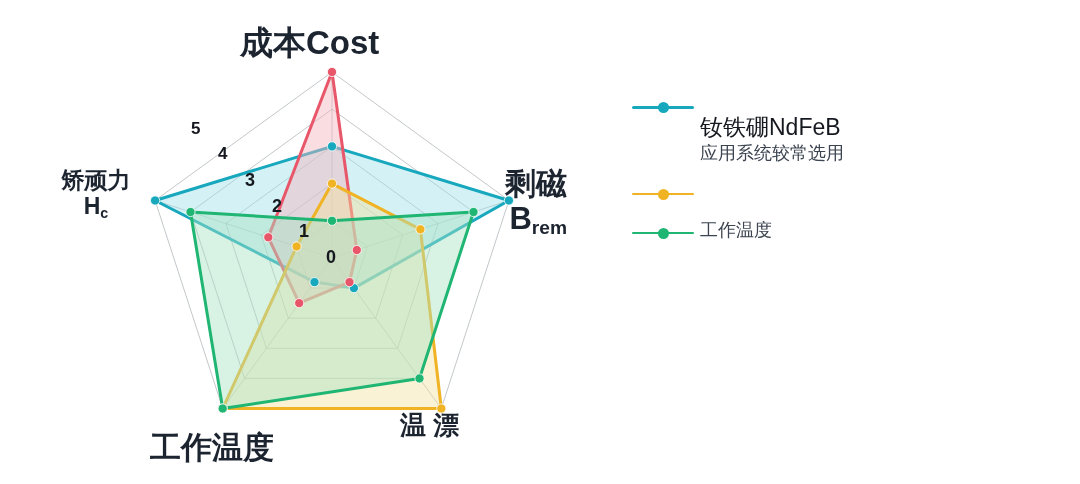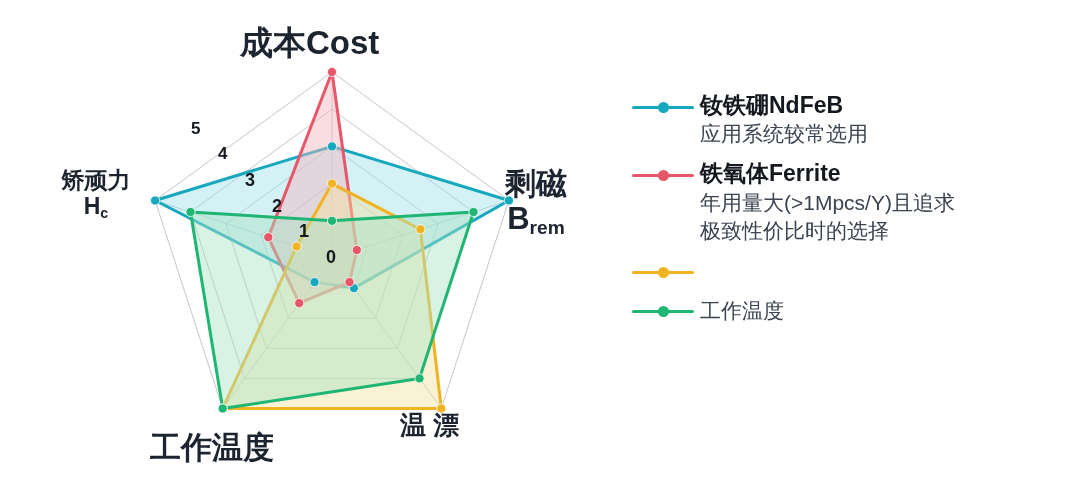--- a/index.html
+++ b/index.html
@@ -28,21 +28,21 @@
     white-space:nowrap;
   }
   .axis-label .sub{
     font-size:0.62em;
     vertical-align:baseline;
     position:relative;
     top:0.28em;
     font-weight:bold;
   }
   .lbl-cost{font-size:33px;left:240px;top:26px;}
-  .lbl-brem{font-size:31px;left:505px;top:168px;text-align:center;}
+  .lbl-brem{font-size:31px;left:505px;top:168px;text-align:right;}
   .lbl-hc{font-size:23px;left:36px;top:168px;text-align:center;width:120px;}
   .lbl-worktemp{font-size:31px;left:150px;top:432px;}
   .lbl-tempdrift{font-size:26px;left:400px;top:412px;}
   .lbl-hc .line2,.lbl-brem .line2{display:block;margin-top:2px;}
   .lbl-hc .line2{text-align:center;}
 
   .tick-label{
     position:absolute;
     color:#15191f;
     font-weight:bold;
@@ -70,25 +70,25 @@
   .legend-mark .bar{
     position:absolute;left:0;top:10px;
     width:62px;height:2.6px;border-radius:2px;
   }
   .legend-mark .dot{
     position:absolute;left:26px;top:6px;
     width:11px;height:11px;border-radius:50%;
   }
   .legend-text{padding-left:6px;}
   .legend-title{
-    font-size:23px;font-weight:bold;color:#15191f;
-    line-height:1.18;white-space:nowrap;
+    font-size:23px;font-weight:normal;color:#15191f;
+    line-height:1.18;white-space:nowrap;margin-top:22px;
   }
   .legend-desc{
-    font-size:21px;color:#3b4450;line-height:1.3;
+    font-size:18px;color:#3b4450;line-height:1.3;
     margin-top:1px;white-space:nowrap;
   }
 </style>
 </head>
 <body>
 
 <div id="root">
 
   <div class="chart-panel">
     <svg class="chart-svg" id="radar-svg" width="620" height="484">
@@ -168,31 +168,20 @@
       <div class="legend-mark">
         <div class="bar" id="sw0bar" style="background: rgb(23, 168, 189);"></div>
           <div class="dot" id="sw0dot" style="background: rgb(23, 168, 189);"></div>
       </div>
       <div class="legend-text">
         <div class="legend-title">钕铁硼NdFeB</div>
         <div class="legend-desc">应用系统较常选用</div>
       </div>
     </div>
 
-    <div class="legend-entry">
-      <div class="legend-mark">
-        <div class="bar" id="sw1bar" style="background: rgb(232, 86, 106);"></div>
-          <div class="dot" id="sw1dot" style="background: rgb(232, 86, 106);"></div>
-      </div>
-      <div class="legend-text">
-        <div class="legend-title">铁氧体Ferrite</div>
-        <div class="legend-desc">年用量大(&gt;1Mpcs/Y)且追求</div>
-        <div class="legend-desc">极致性价比时的选择</div>
-      </div>
-    </div>
 
     <div class="legend-entry">
       <div class="legend-mark">
         <div class="bar" id="sw2bar" style="background: rgb(240, 179, 35);"></div>
           <div class="dot" id="sw2dot" style="background: rgb(240, 179, 35);"></div>
       </div>
     </div>
 
     <div class="legend-entry">
       <div class="legend-mark">

